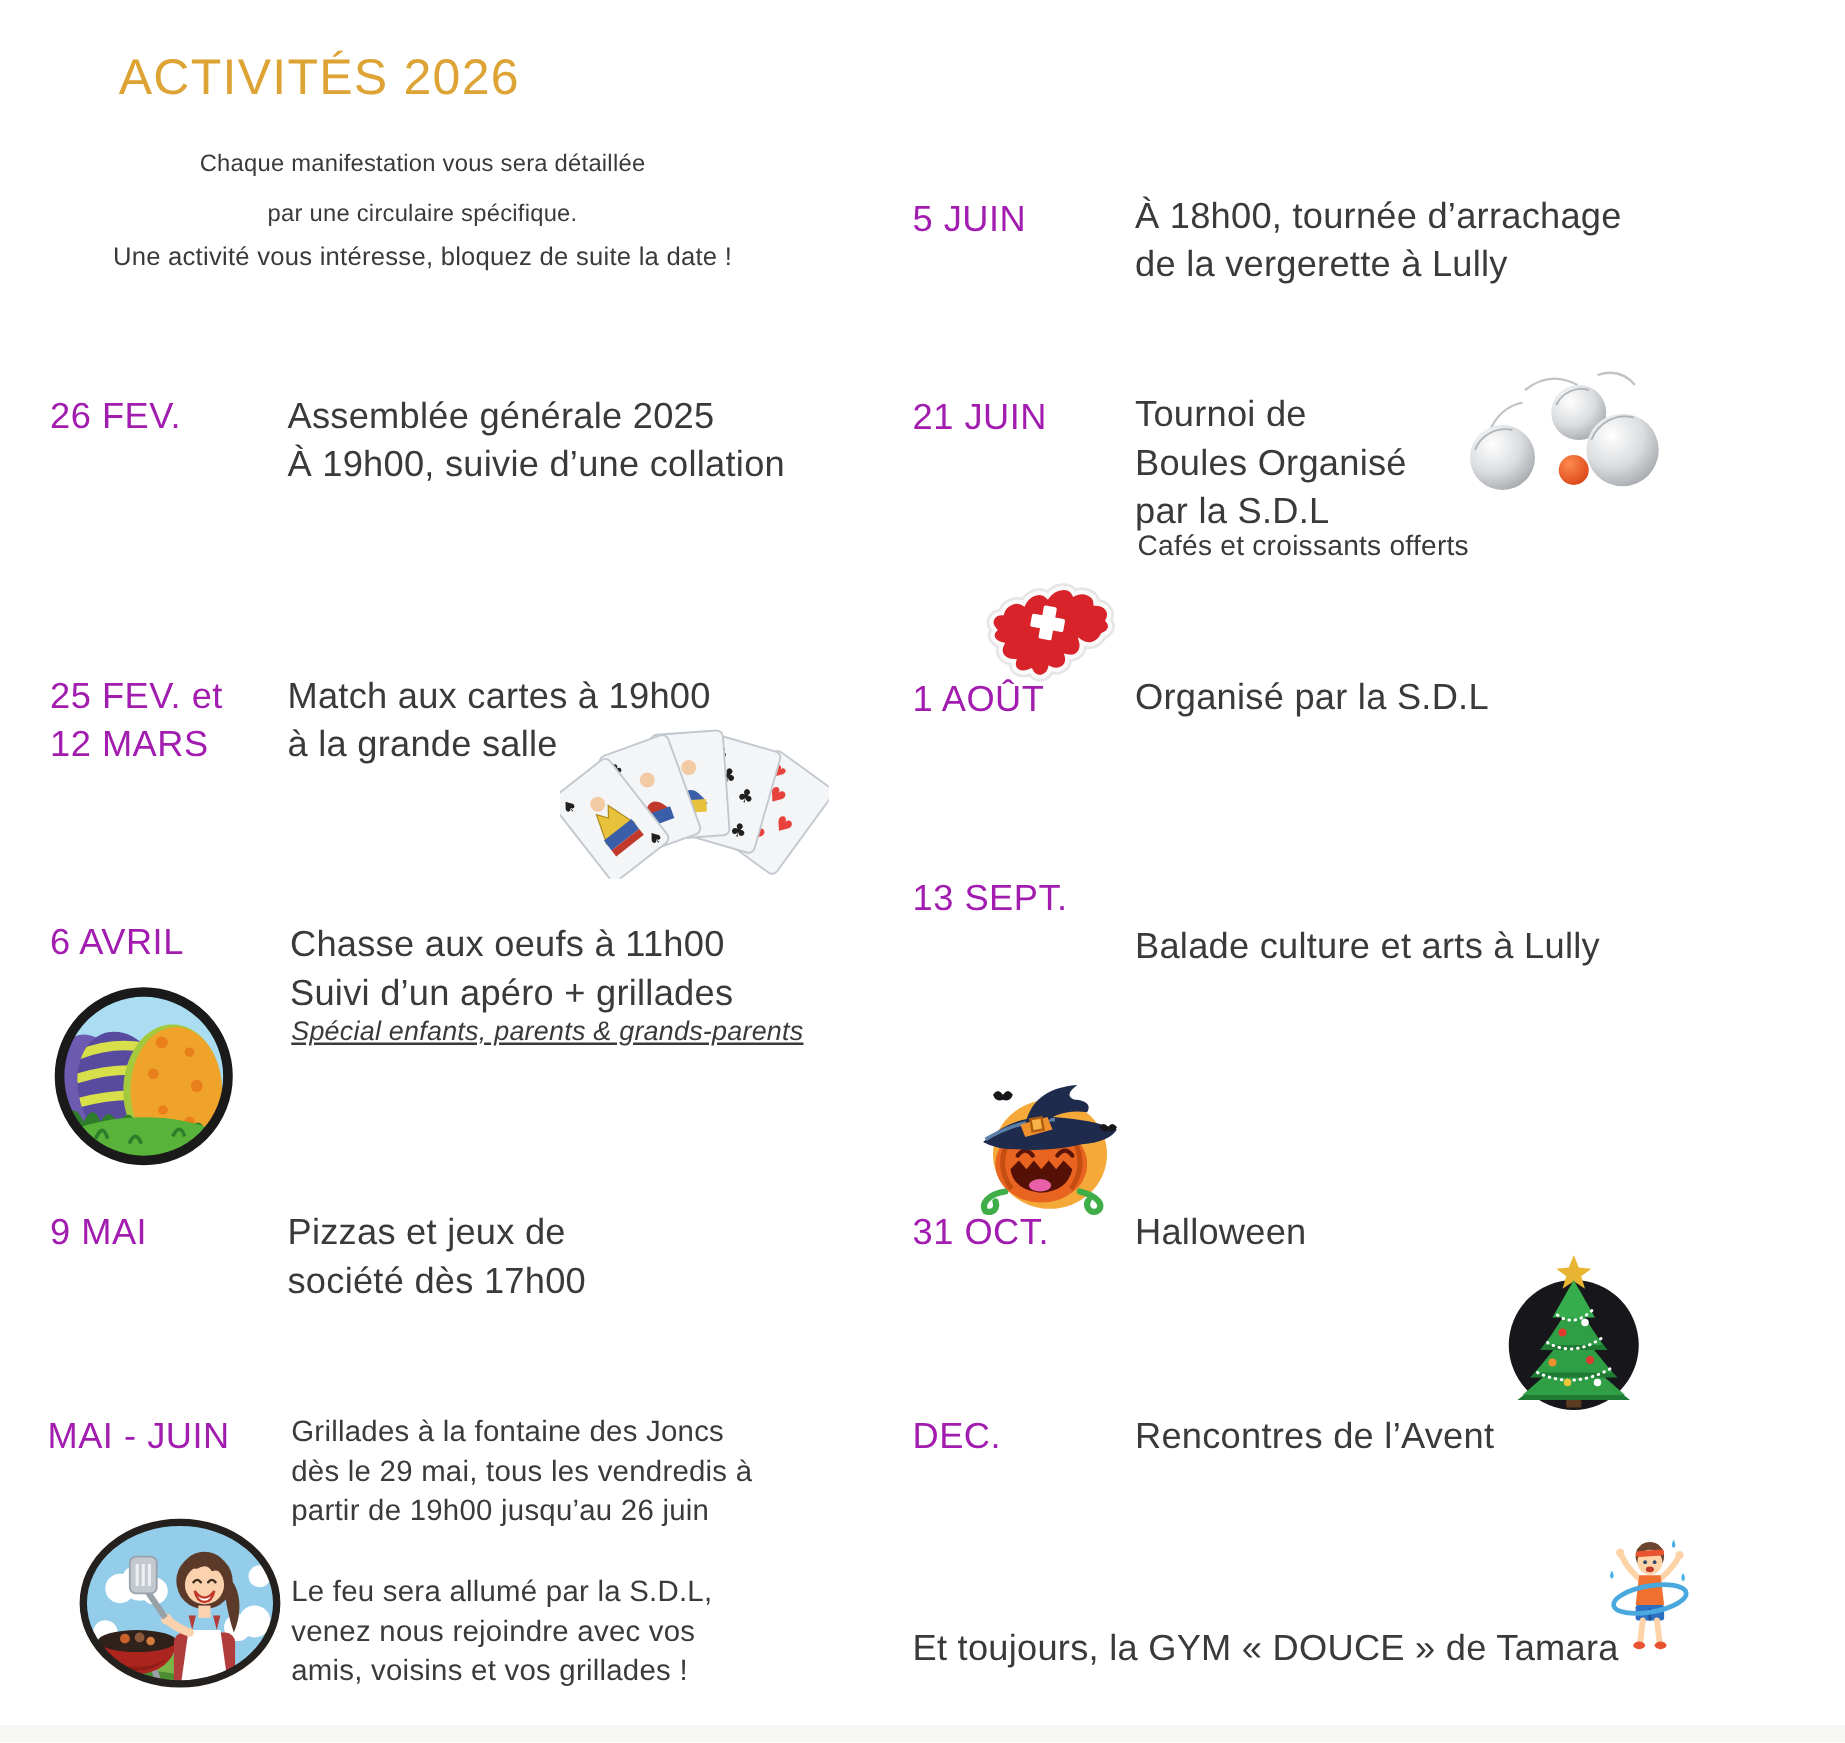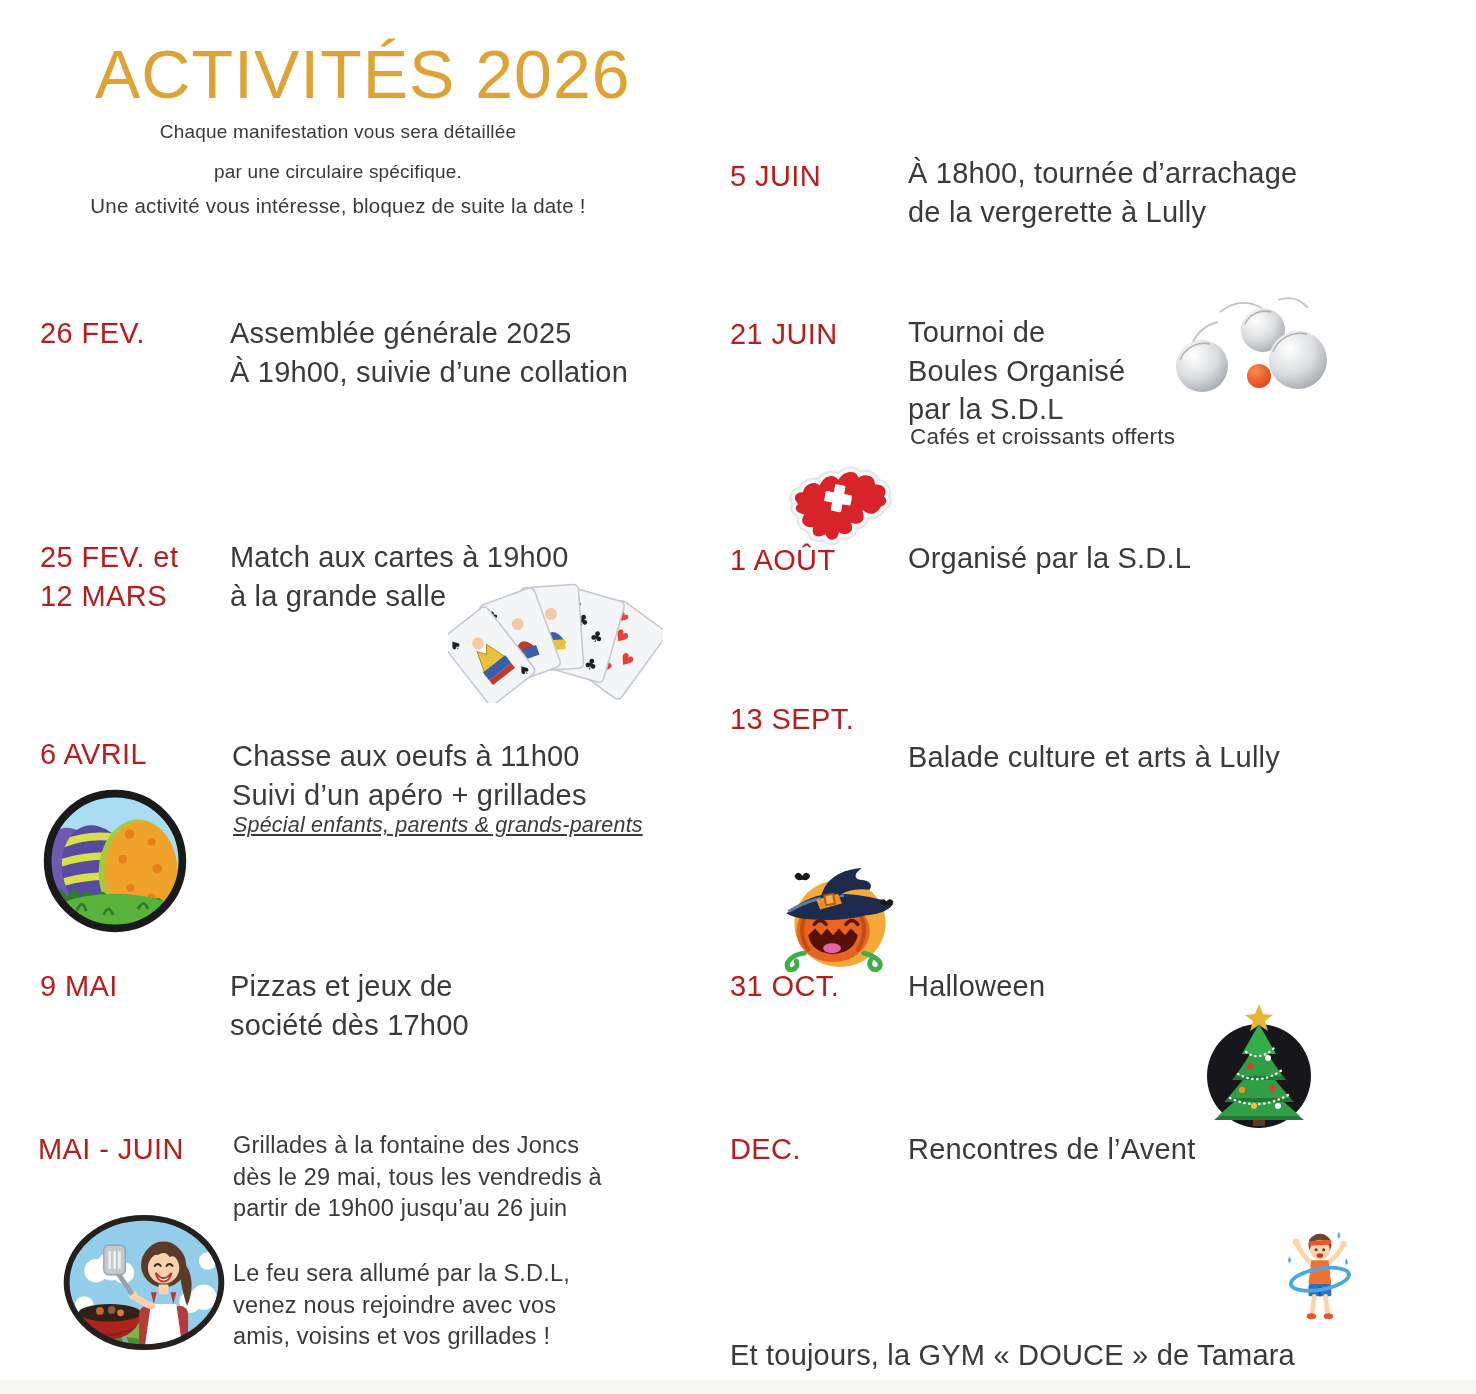--- a/index.html
+++ b/index.html
@@ -1,33 +1,33 @@
 <!DOCTYPE html>
 <html><head>
 <meta charset="utf-8">
 <style>
   html,body{margin:0;padding:0;background:#ffffff;}
   #page{
     position:relative;width:1476px;height:1394px;background:#ffffff;
     font-family:"Liberation Sans",sans-serif;color:#3B3A39;overflow:hidden;
   }
   .title{
-    position:absolute;left:95px;top:42px;font-size:68px;line-height:64px;
+    position:absolute;left:95px;top:30px;font-size:40px;line-height:64px;
     color:#DDA335;letter-spacing:1px;
   }
   .intro{position:absolute;left:8px;top:112px;width:660px;text-align:center;
     font-size:19px;line-height:40px;letter-spacing:.2px;}
   .intro-note{position:absolute;left:8px;top:194px;width:660px;text-align:center;
     font-size:20.5px;letter-spacing:.2px;}
-  .date{position:absolute;font-size:29px;line-height:39px;color:#b91c1c;letter-spacing:.4px;}
+  .date{position:absolute;font-size:29px;line-height:39px;color:#a21caf;letter-spacing:.4px;}
   .desc{position:absolute;font-size:29px;line-height:38.5px;letter-spacing:.2px;}
   .desc-sm{position:absolute;font-size:23.5px;line-height:31.5px;letter-spacing:.2px;}
   .note-italic{position:absolute;font-style:italic;font-size:21.5px;letter-spacing:.2px;text-decoration:underline;}
   .note-sm{position:absolute;font-size:22.5px;letter-spacing:.2px;}
-  .footer-text{position:absolute;font-size:29px;letter-spacing:.2px;margin-top:36px;}
+  .footer-text{position:absolute;font-size:29px;letter-spacing:.2px;}
   .img{position:absolute;}
   .bottom-band{position:absolute;left:0;top:1380px;width:1476px;height:14px;background:#f6f6f3;}
   svg{display:block;width:100%;height:100%;}
 </style>
 </head>
 <body>
 
 <div id="page">
 
   <div class="title">ACTIVITÉS 2026</div>

